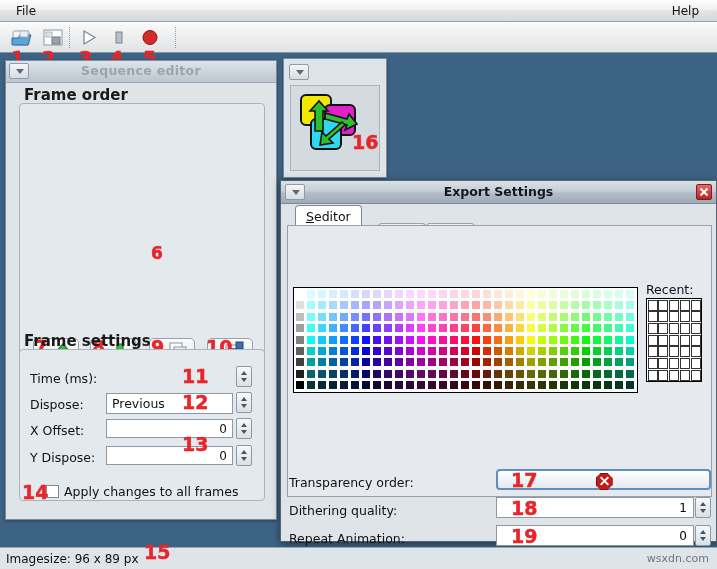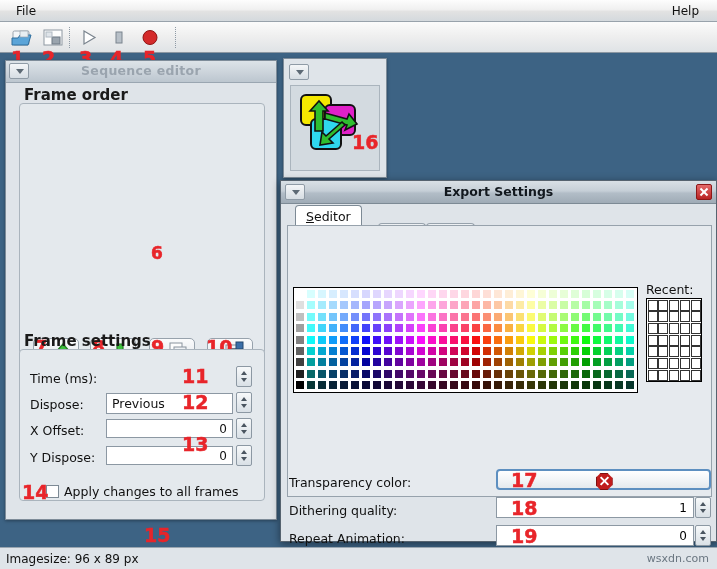--- a/index.html
+++ b/index.html
@@ -687,21 +687,21 @@
         <div class="rc" style="left: 32.9px; top: 59px;"></div>
         <div class="rc" style="left: 43.7px; top: 59px;"></div>
         <div class="rc" style="left: 0.5px; top: 70.7px;"></div>
         <div class="rc" style="left: 11.3px; top: 70.7px;"></div>
         <div class="rc" style="left: 22.1px; top: 70.7px;"></div>
         <div class="rc" style="left: 32.9px; top: 70.7px;"></div>
         <div class="rc" style="left: 43.7px; top: 70.7px;"></div>
       </div>
   </div>
 
-  <div class="dlg-row-label" style="left:8px;top:294px;">Transparency color:</div>
+  <div class="dlg-row-label" style="left:8px;top:294px;">Transparency order:</div>
   <div class="dlg-field" id="transp-field" style="left:215px;top:288px;width:215px;">
     <div class="noclr">
         <div class="b1"></div>
         <div class="b2"></div>
       </div>
   </div>
   <span class="anno" style="left:230px;top:288px;font-size:19px;">17</span>
 
   <div class="dlg-row-label" style="left:8px;top:322px;">Dithering quality:</div>
   <div class="dlg-field" style="left:215px;top:316px;width:198px;">
@@ -721,13 +721,13 @@
     <div class="up"></div>
       <div class="dn"></div>
   </div>
   <span class="anno" style="left:230px;top:344px;font-size:19px;">19</span>
 </div>
 
 <div id="statusbar">
   <div id="status-text">Imagesize: 96 x 89 px</div>
   <div id="watermark">wsxdn.com</div>
 </div>
-<span class="anno" style="left:144px;top:524px;font-size:19px;z-index:50;">15</span>
+<span class="anno" style="left:144px;top:541px;font-size:19px;z-index:50;">15</span>
 
 </body></html>

